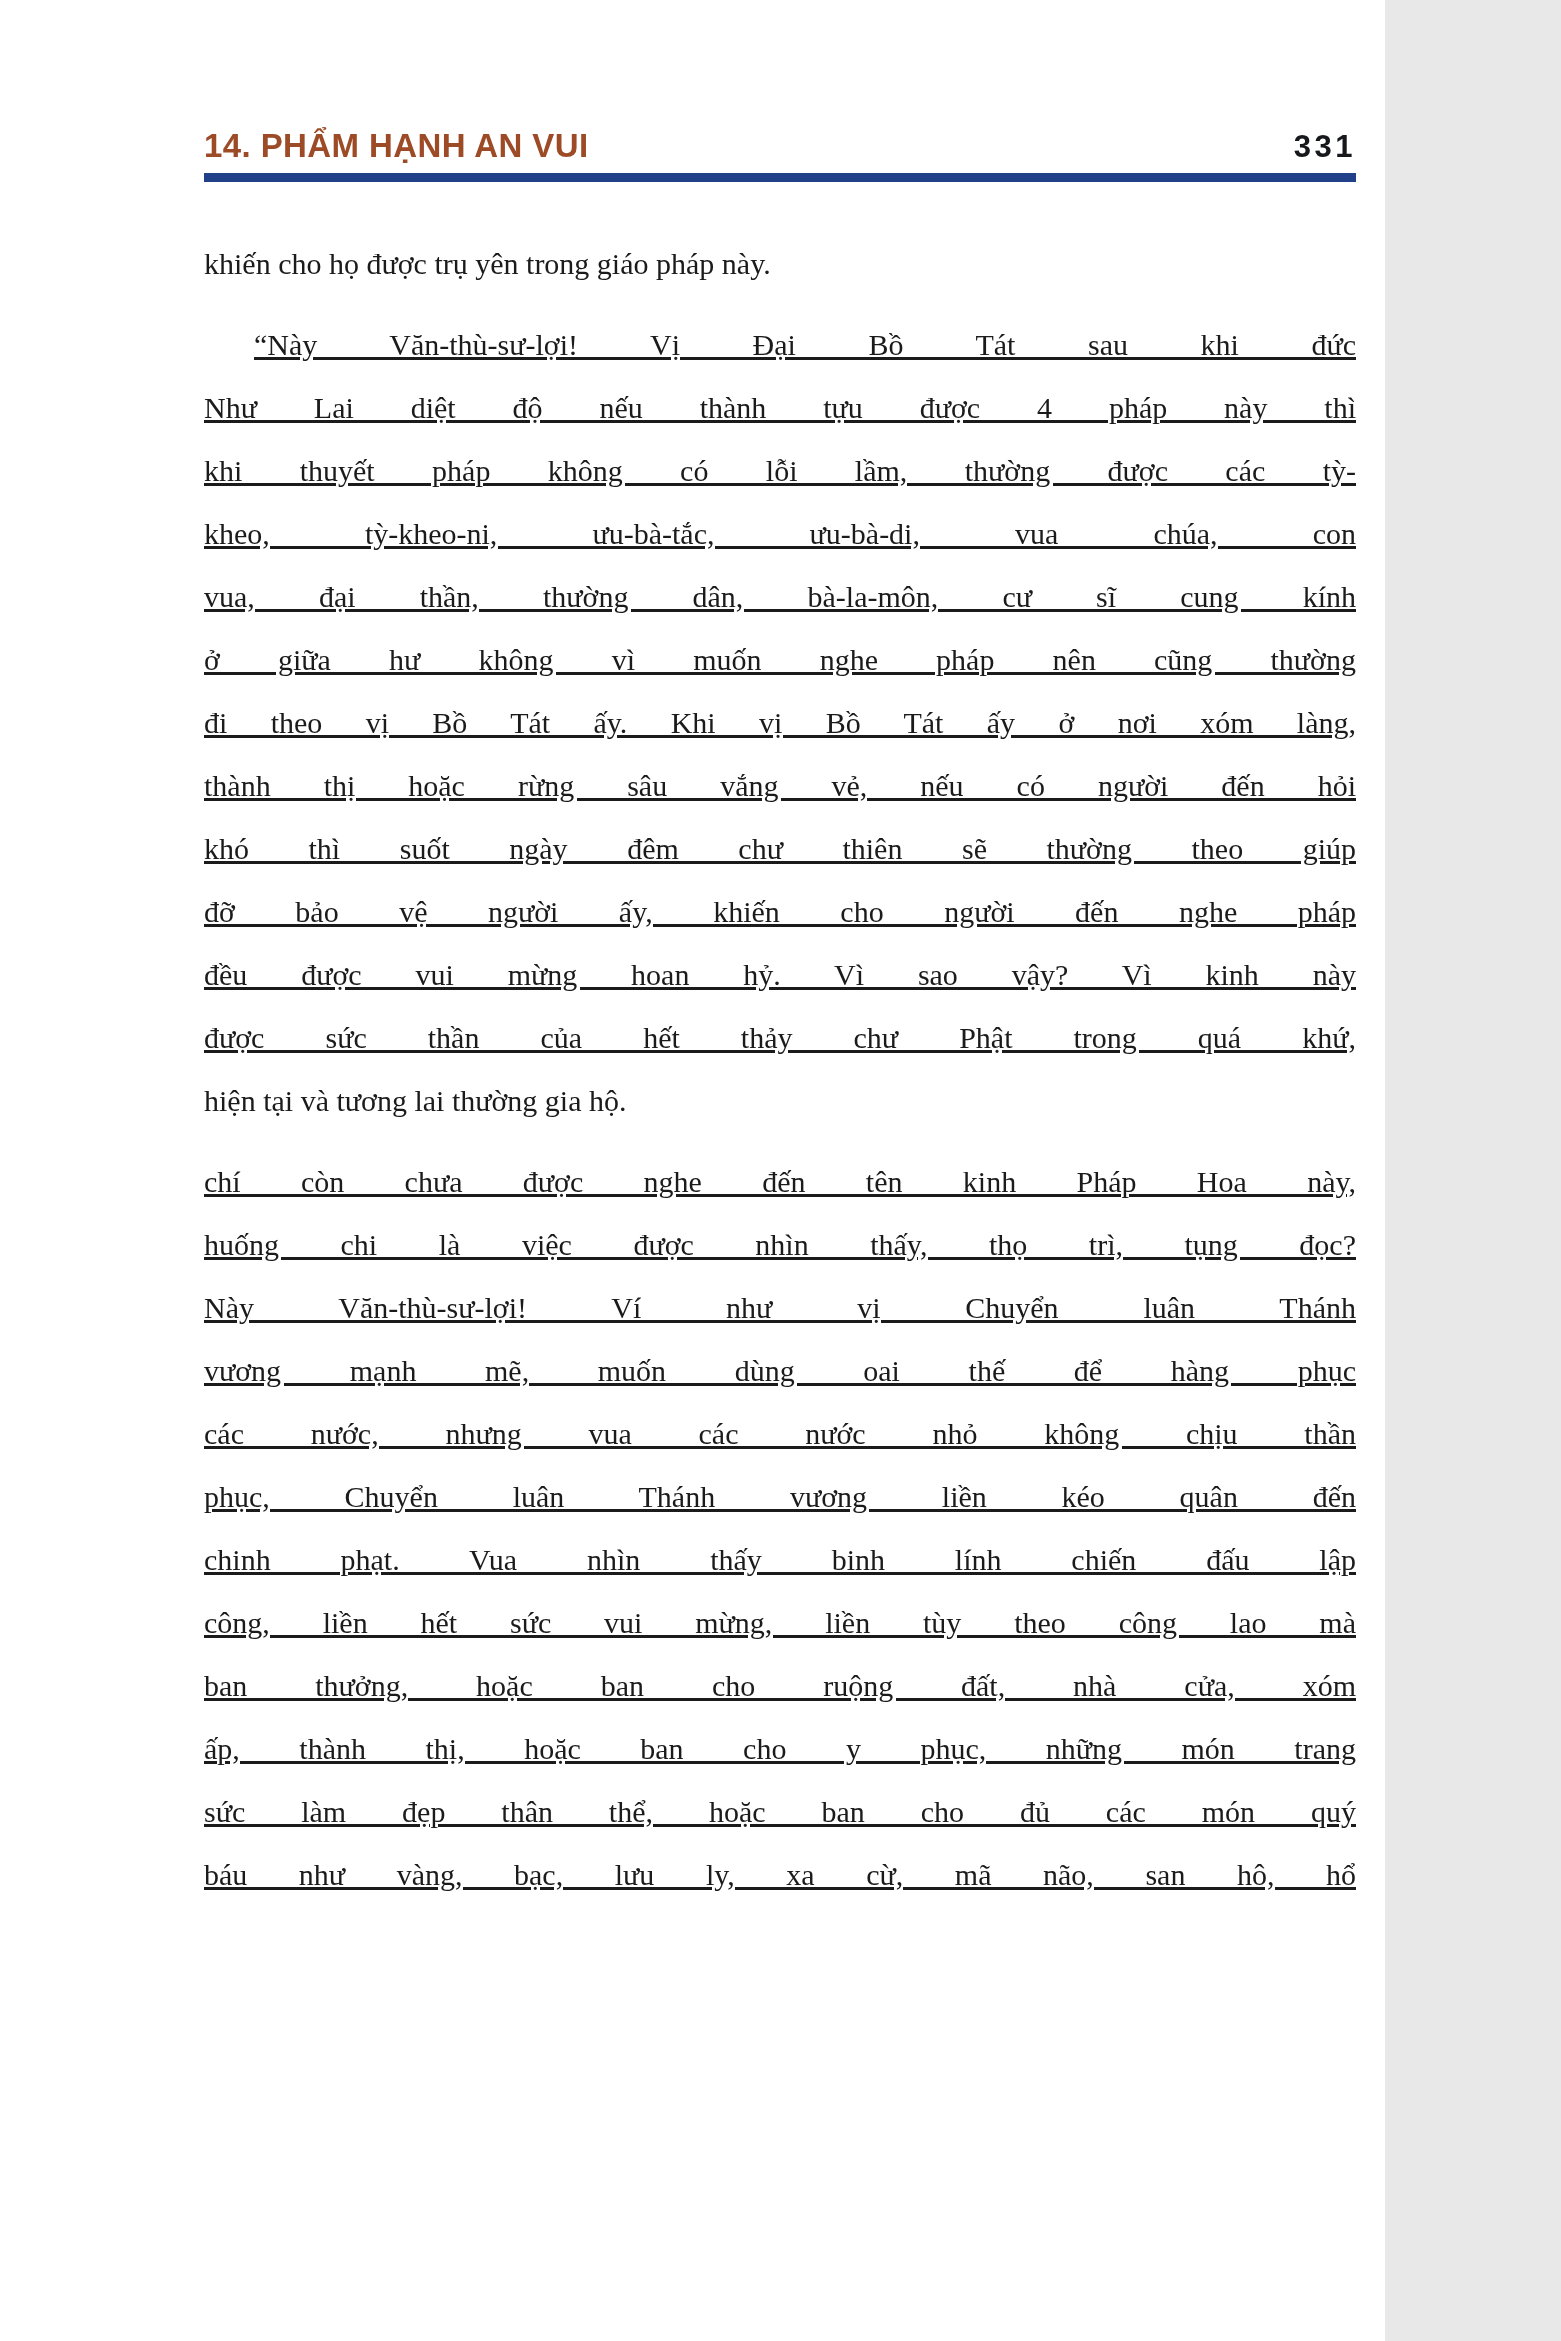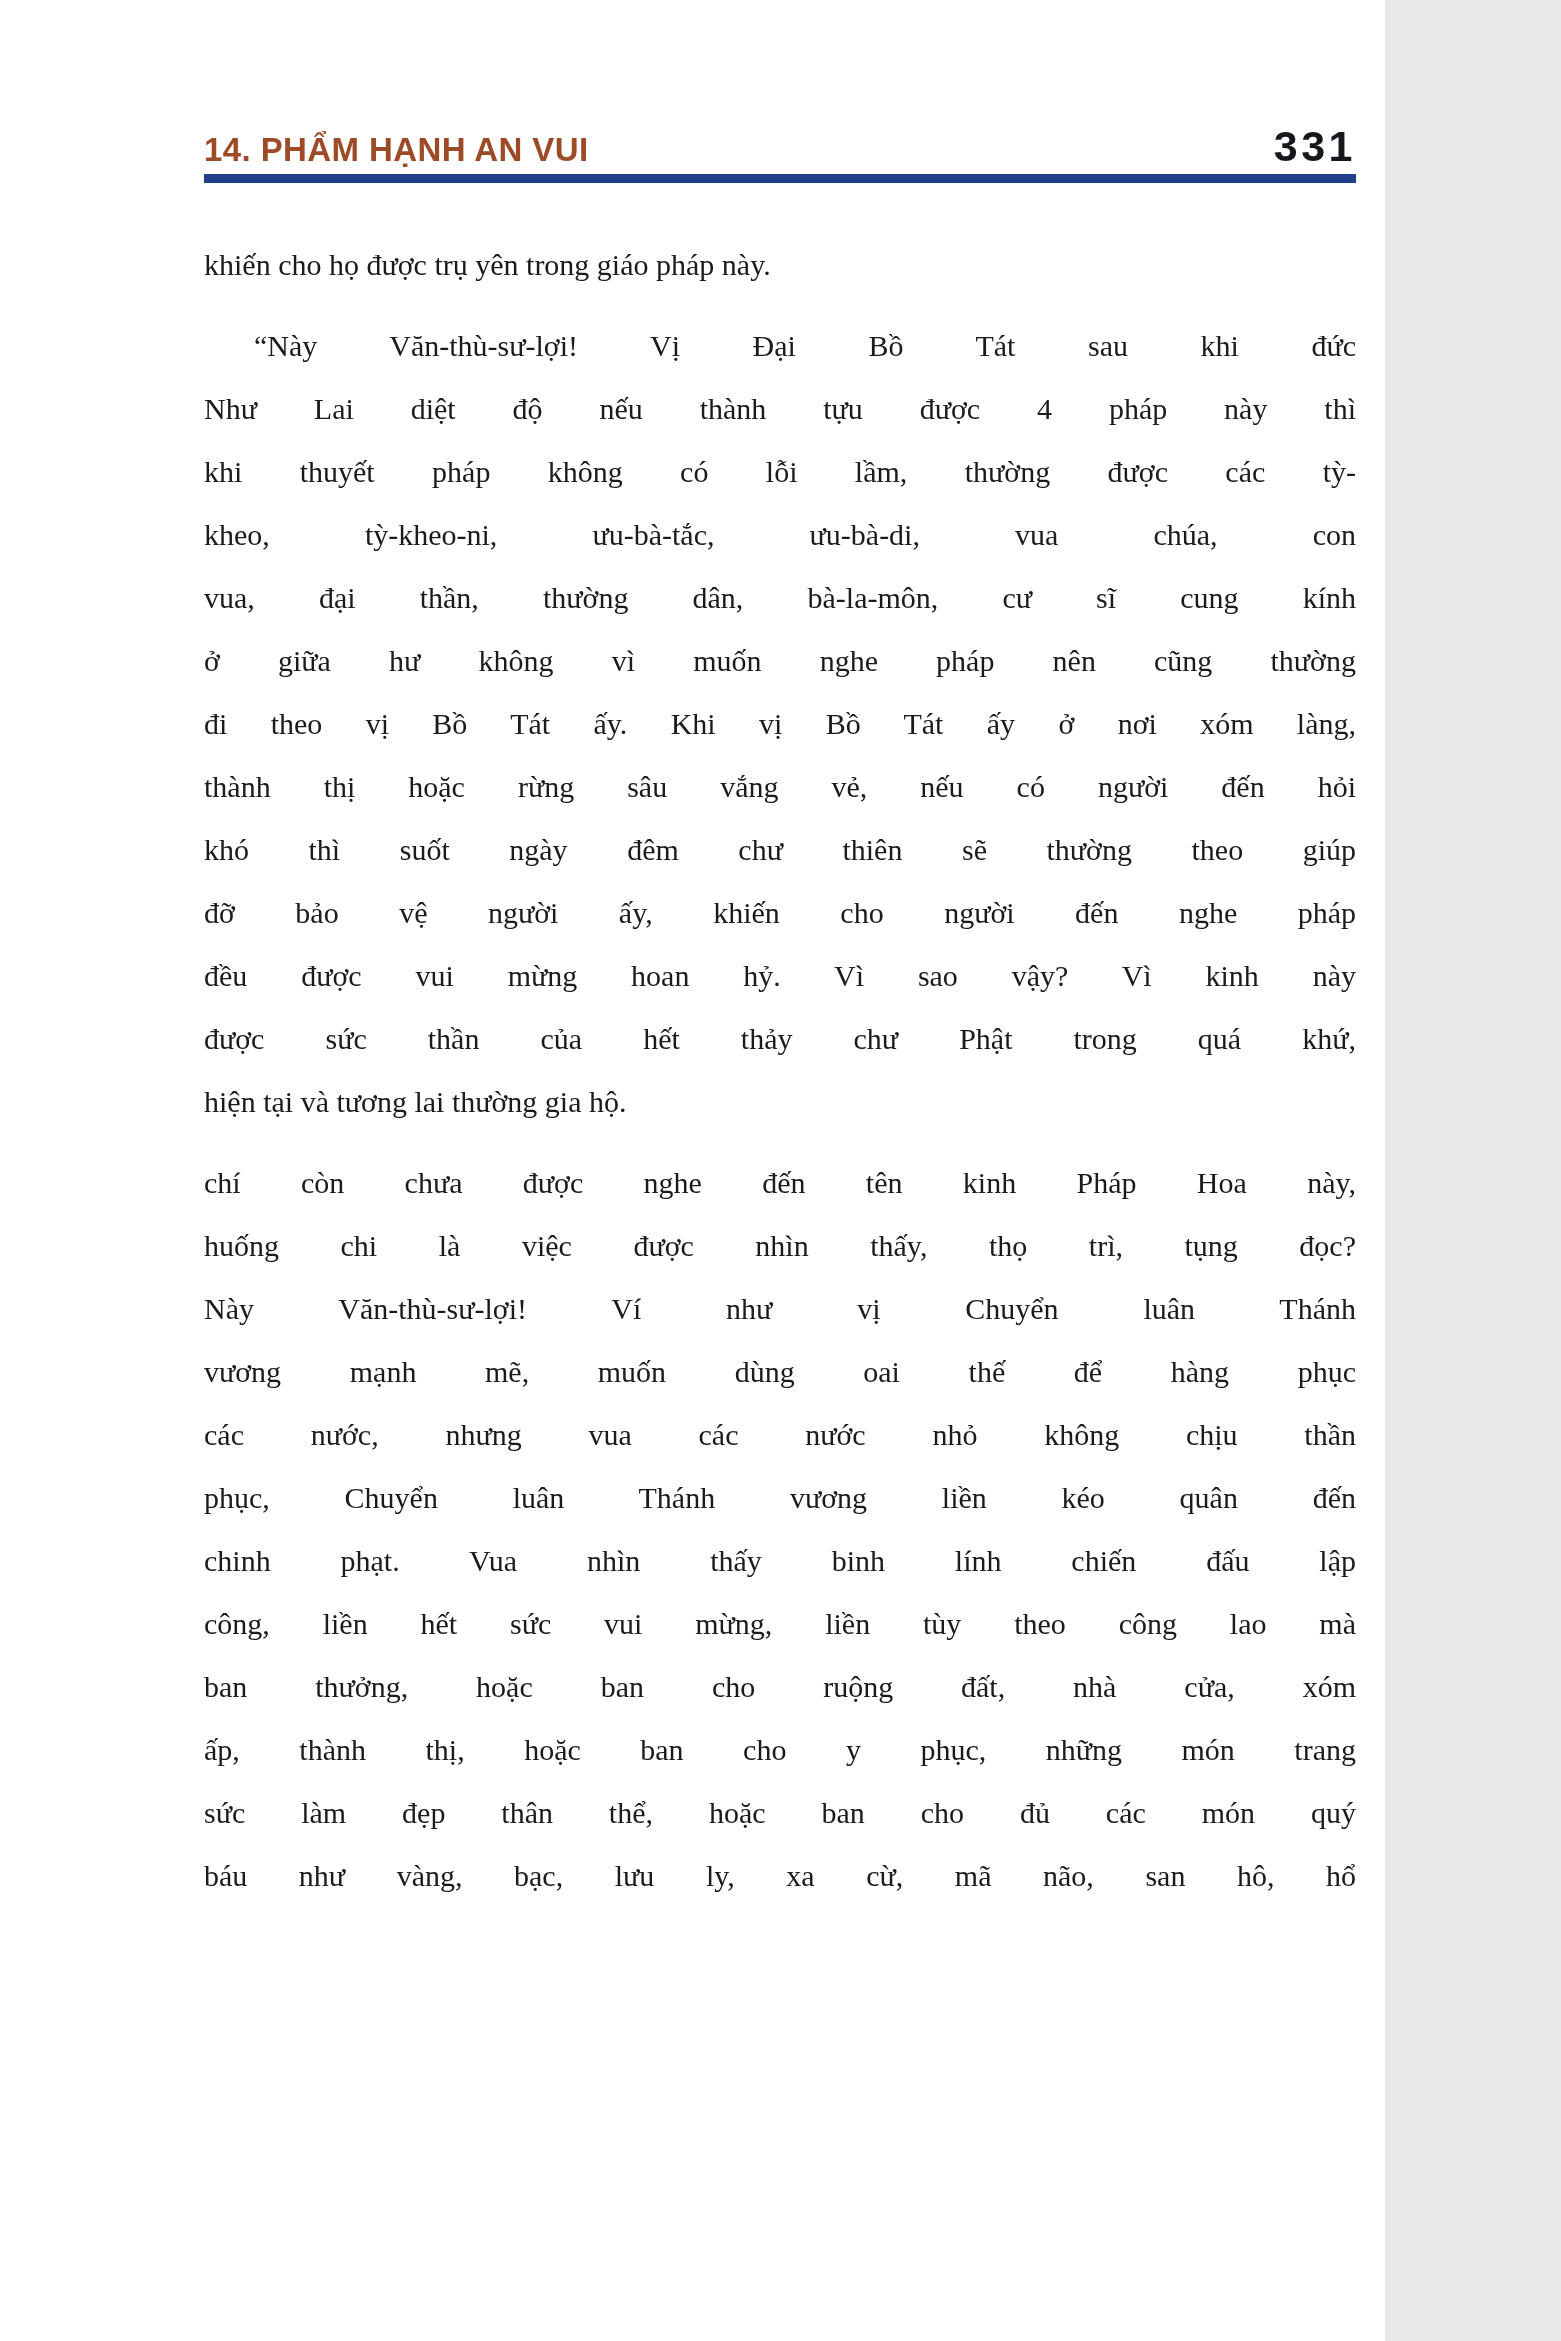--- a/index.html
+++ b/index.html
@@ -31,21 +31,21 @@
     font-family: "Liberation Sans", "DejaVu Sans", sans-serif;
     font-weight: 700;
     font-size: 33px;
     line-height: 38px;
     letter-spacing: 0.4px;
     color: #9d4b27;
   }
   .page-number {
     font-family: "Liberation Sans", "DejaVu Sans", sans-serif;
     font-weight: 700;
-    font-size: 43px;
+    font-size: 31px;
     line-height: 43px;
     letter-spacing: 3.5px;
     color: #17181c;
   }
   .header-rule {
     height: 8.7px;
     background: #20408a;
     margin-top: 5.2px;
   }
   .body-text {
@@ -56,20 +56,21 @@
   .para { margin: 0; }
   .para + .para { margin-top: 18px; }
   .line {
     line-height: 63px;
     white-space: normal;
     text-align: left;
   }
   .line.j {
     text-align: justify;
     text-align-last: justify;
+    text-decoration: underline;
   }
   .line.first-indent {
     text-indent: 50px;
   }
 </style>
 </head>
 <body>
 
 <div class="page">
   <div class="content">

